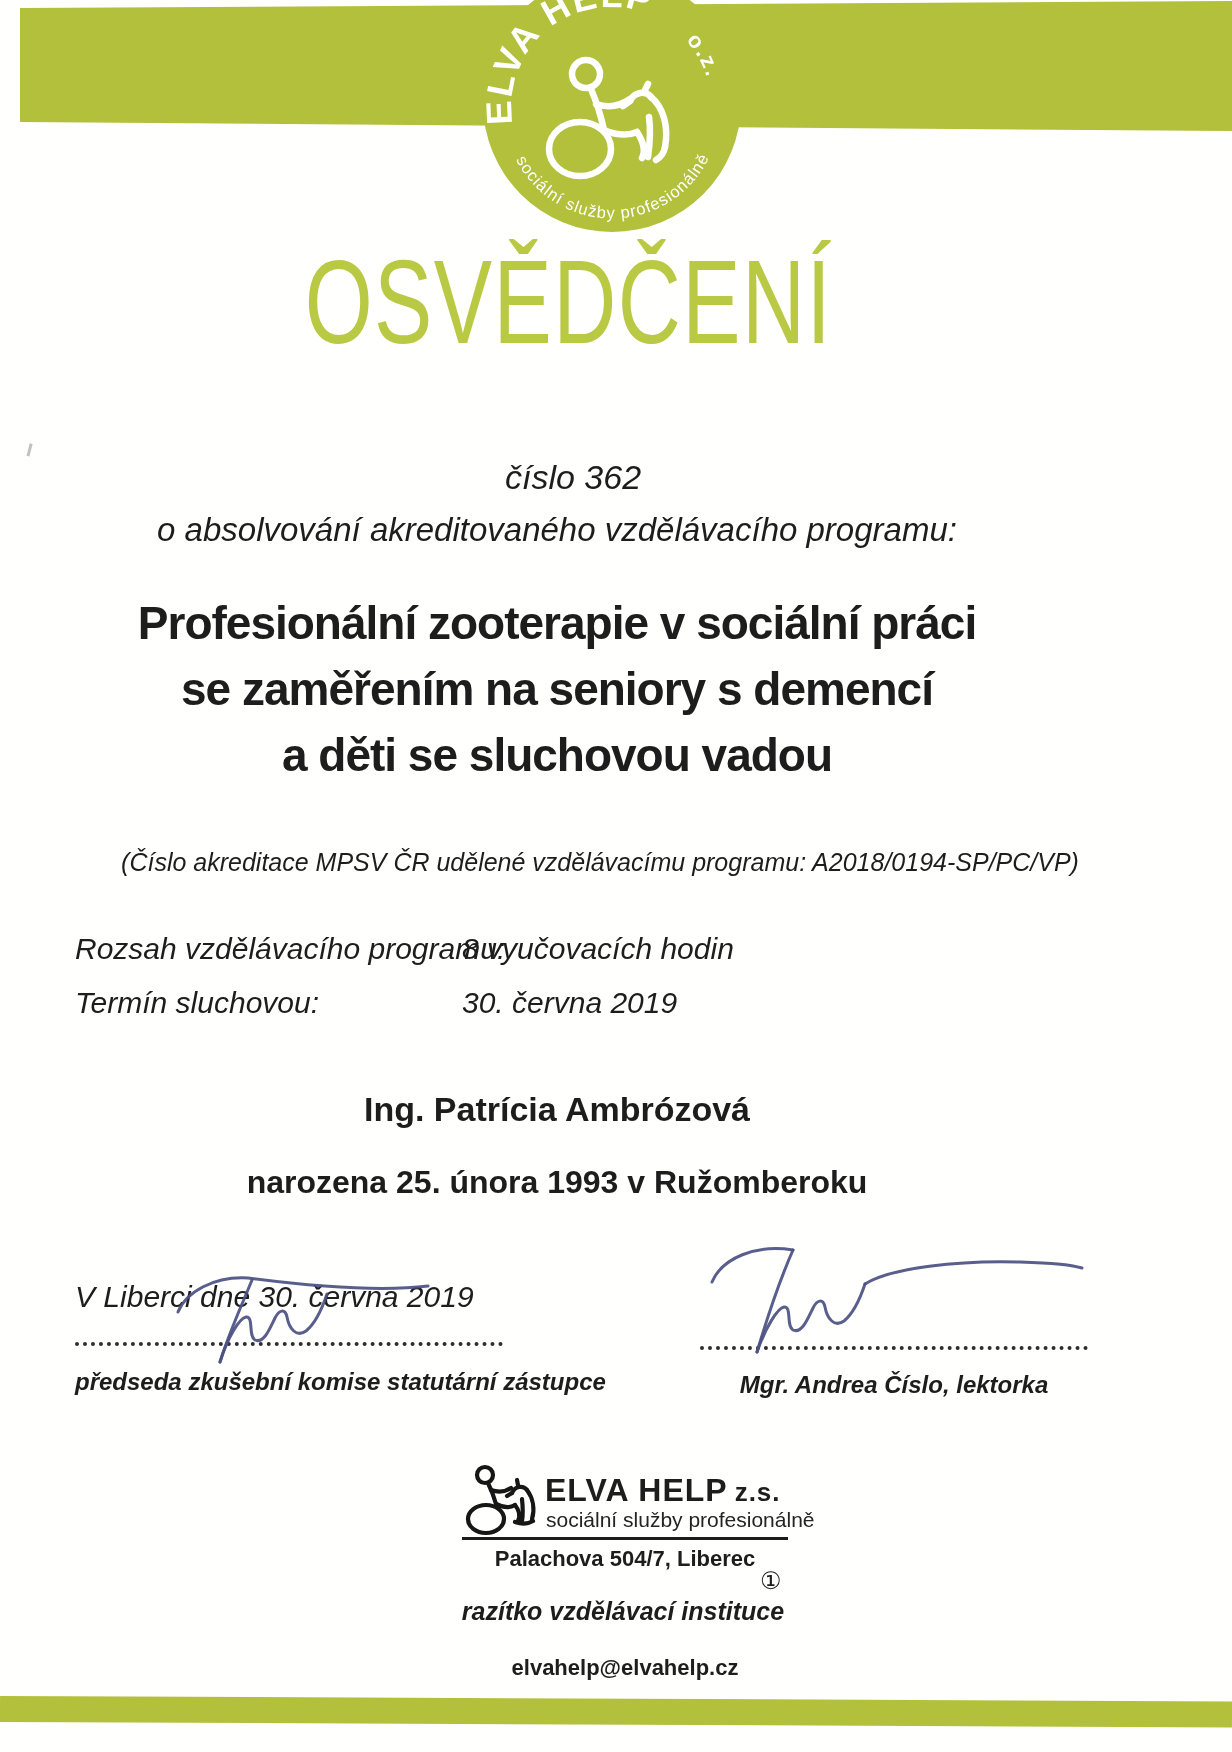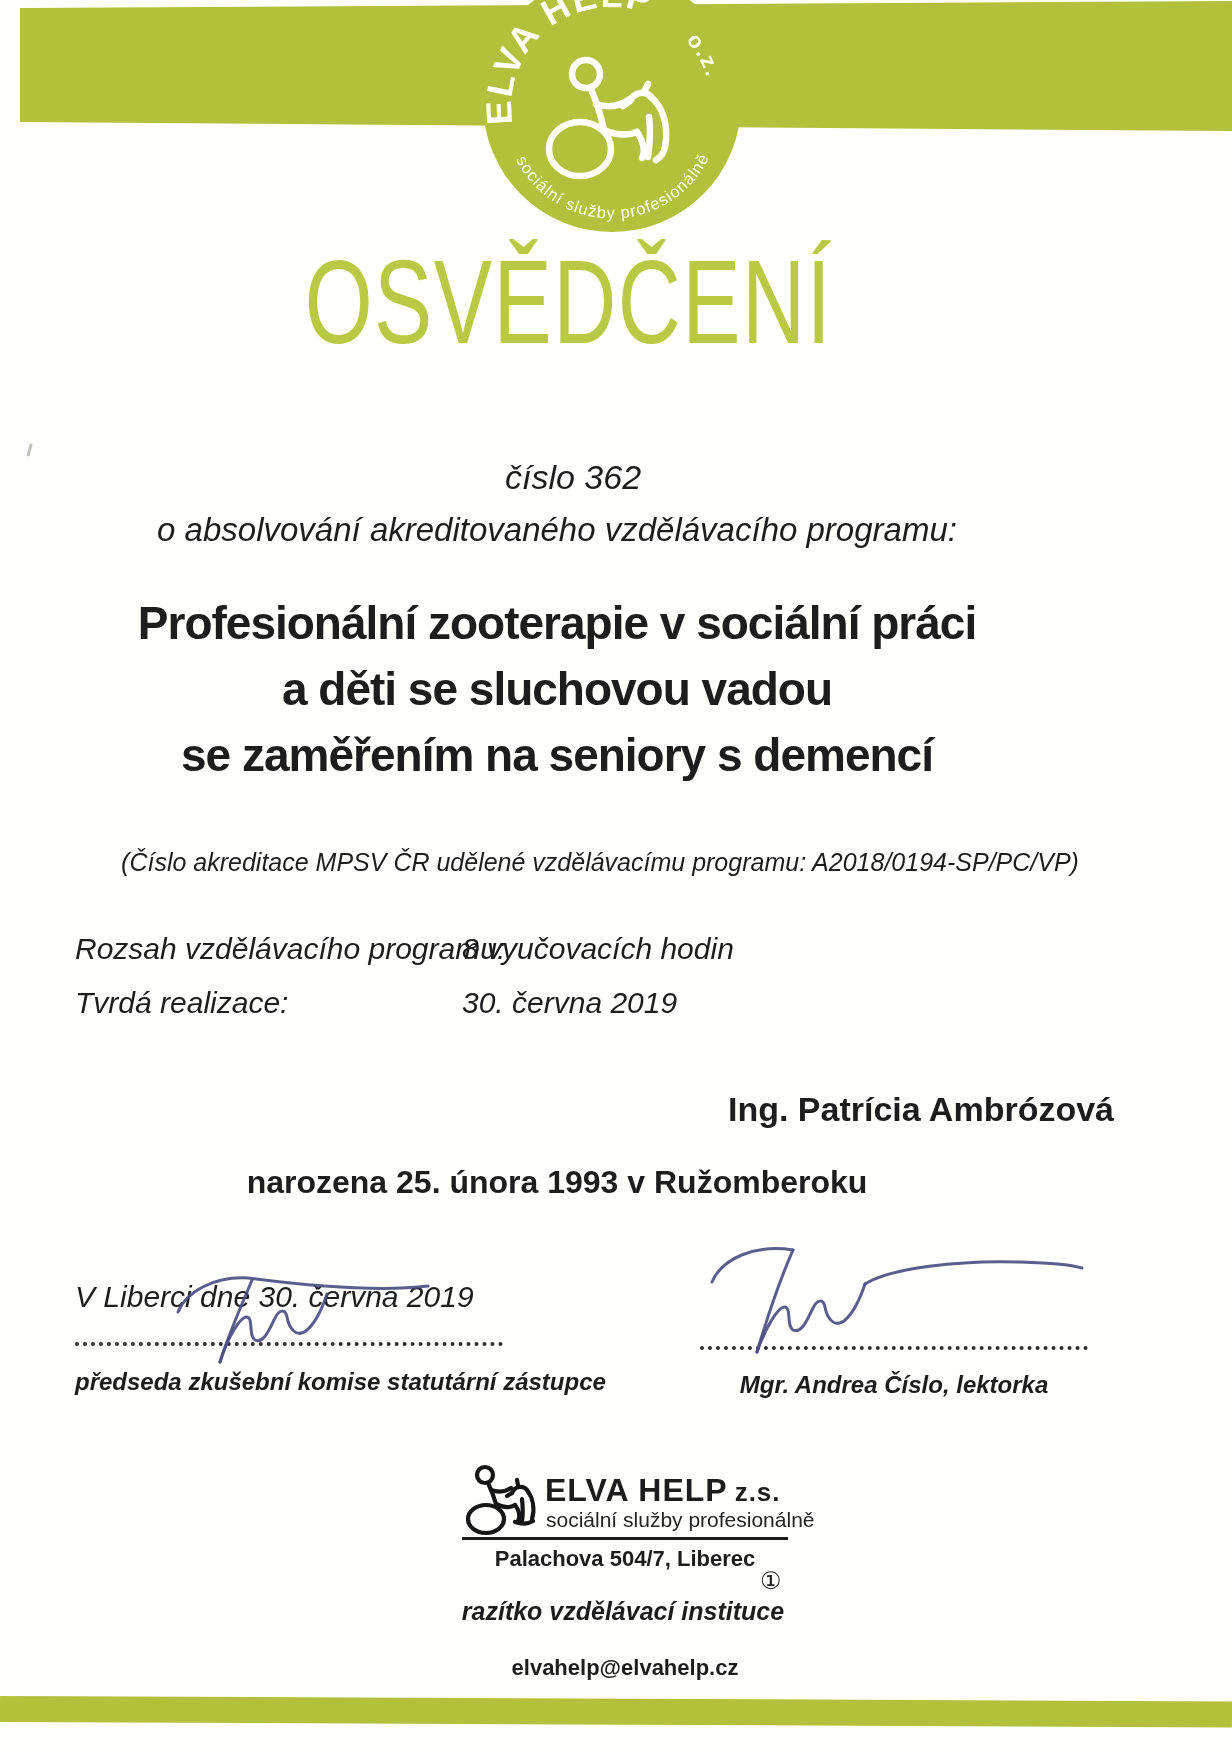--- a/index.html
+++ b/index.html
@@ -43,21 +43,21 @@
     font-size:46px;font-weight:bold;line-height:66px;letter-spacing:-1px;
   }
   .accreditation{top:841px;font-size:25px;left:30px;width:1140px;text-align:center;margin-top:7px;}
 
   .detail-label{left:75px;font-size:30px;font-style:italic;}
   .detail-value{left:462px;font-size:30px;font-style:italic;}
   .row1{top:932px;}
   .row2{top:986px;}
   .detail-value.bold{font-weight:normal;}
 
-  .recipient-name{top:1090px;font-size:34px;font-weight:bold;text-align:right;}
+  .recipient-name{top:1090px;font-size:34px;font-weight:bold;}
   .recipient-birth{top:1164px;font-size:32px;font-weight:bold;}
 
   .place-date{left:75px;top:1280px;font-size:30px;font-style:italic;}
 
   .dotline{height:0;border-bottom:4px dotted #2e2e2e;}
   .dotline-left{left:75px;top:1342px;width:428px;}
   .dotline-right{left:700px;top:1346px;width:388px;}
 
   .role-left{left:75px;top:1368px;font-size:24px;font-weight:bold;font-style:italic;}
   .role-right{left:700px;top:1371px;width:388px;text-align:center;font-size:24px;font-weight:bold;font-style:italic;}
@@ -123,29 +123,29 @@
 
   <div class="abs scan-mark"></div>
 
   <h1 class="page-title"><span class="condense">OSVĚDČENÍ</span></h1>
 
   <div class="abs center-block italic cert-number">číslo 362</div>
   <div class="abs center-block italic cert-intro">o absolvování akreditovaného vzdělávacího programu:</div>
 
   <div class="abs prog-title">
     <div>Profesionální zooterapie v sociální práci</div>
+    <div>se zaměřením na seniory s demencí</div>
     <div>a děti se sluchovou vadou</div>
-    <div>se zaměřením na seniory s demencí</div>
   </div>
 
   <div class="abs italic accreditation">(Číslo akreditace MPSV ČR udělené vzdělávacímu programu: A2018/0194-SP/PC/VP)</div>
 
   <div class="abs detail-label row1">Rozsah vzdělávacího programu:</div>
   <div class="abs detail-value bold row1">8 vyučovacích hodin</div>
-  <div class="abs detail-label row2">Tvrdá realizace:</div>
+  <div class="abs detail-label row2">Termín sluchovou:</div>
   <div class="abs detail-value row2">30. června 2019</div>
 
   <div class="abs center-block recipient-name">Ing. Patrícia Ambrózová</div>
   <div class="abs center-block recipient-birth">narozena 25. února 1993 v Ružomberoku</div>
 
   <div class="abs place-date">V Liberci dne 30. června 2019</div>
 
   <div class="abs dotline dotline-left"></div>
   <div class="abs dotline dotline-right"></div>
 

